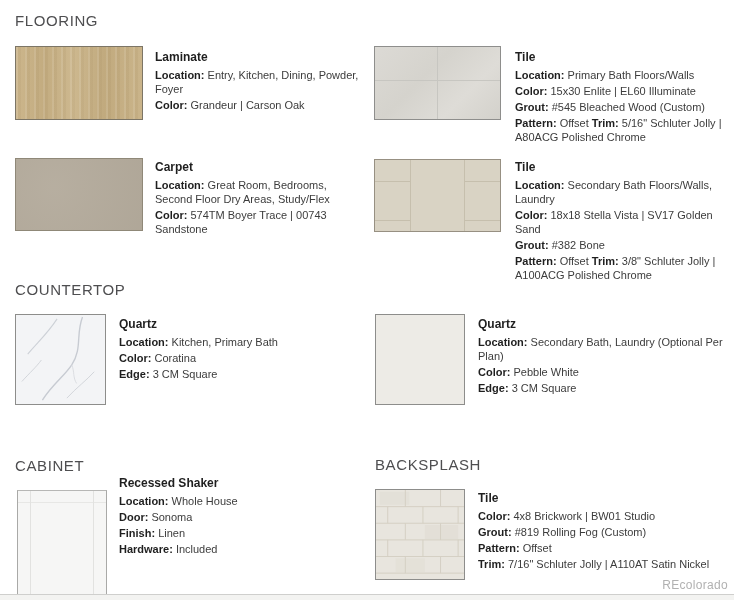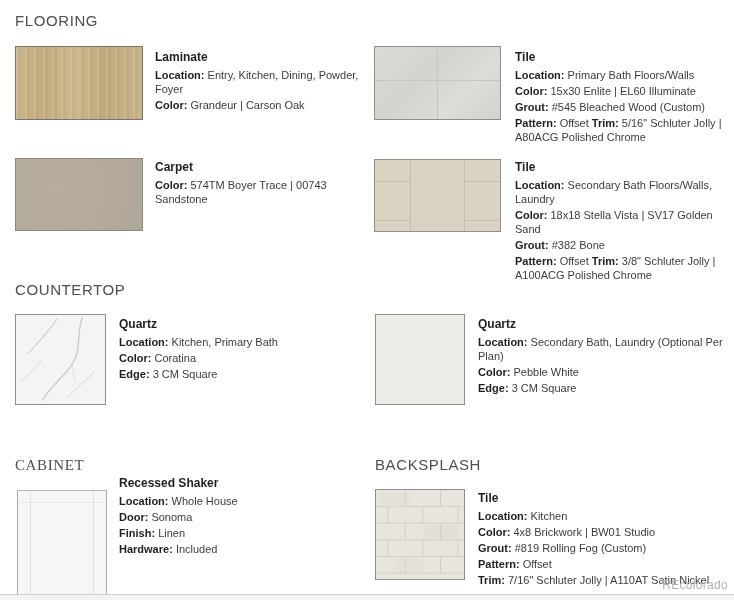--- a/index.html
+++ b/index.html
@@ -90,20 +90,21 @@
     <div class="iname">Tile</div>
     <p><span class="seg"><b class="fl">Location</b><span class="fv">Primary Bath Floors/Walls</span></span></p>
     <p><span class="seg"><b class="fl">Color</b><span class="fv">15x30 Enlite | EL60 Illuminate</span></span></p>
     <p><span class="seg"><b class="fl">Grout</b><span class="fv">#545 Bleached Wood (Custom)</span></span></p>
     <p><span class="seg"><b class="fl">Pattern</b><span class="fv">Offset</span></span> <span class="seg"><b class="fl">Trim</b><span class="fv">5/16" Schluter Jolly | A80ACG Polished Chrome</span></span></p>
   </div>
 
   <div class="sw sw-carpet" style="left:15px;top:158px;width:128px;height:73px;"></div>
   <div class="txt" style="left:155px;top:160px;width:212px;">
     <div class="iname">Carpet</div>
+    <p><span class="seg"><b class="fl">Location</b><span class="fv">Great Room, Bedrooms, Second Floor Dry Areas, Study/Flex</span></span></p>
     <p><span class="seg"><b class="fl">Color</b><span class="fv">574TM Boyer Trace | 00743 Sandstone</span></span></p>
   </div>
 
   <div class="sw sw-tile-beige" style="left:374px;top:159px;width:127px;height:73px;"></div>
   <div class="txt" style="left:515px;top:160px;width:222px;">
     <div class="iname">Tile</div>
     <p><span class="seg"><b class="fl">Location</b><span class="fv">Secondary Bath Floors/Walls, Laundry</span></span></p>
     <p><span class="seg"><b class="fl">Color</b><span class="fv">18x18 Stella Vista | SV17 Golden Sand</span></span></p>
     <p><span class="seg"><b class="fl">Grout</b><span class="fv">#382 Bone</span></span></p>
     <p><span class="seg"><b class="fl">Pattern</b><span class="fv">Offset</span></span> <span class="seg"><b class="fl">Trim</b><span class="fv">3/8" Schluter Jolly | A100ACG Polished Chrome</span></span></p>
@@ -128,21 +129,21 @@
   </div>
 
   <div class="sw sw-quartz-plain" style="left:375px;top:314px;width:90px;height:91px;"></div>
   <div class="txt" style="left:478px;top:317px;width:254px;">
     <div class="iname">Quartz</div>
     <p><span class="seg"><b class="fl">Location</b><span class="fv">Secondary Bath, Laundry (Optional Per Plan)</span></span></p>
     <p><span class="seg"><b class="fl">Color</b><span class="fv">Pebble White</span></span></p>
     <p><span class="seg"><b class="fl">Edge</b><span class="fv">3 CM Square</span></span></p>
   </div>
 
-  <div class="heading" style="left:15px;top:457px;font-family:Liberation Serif, serif;">CABINET</div>
+  <div class="heading" style="left:15px;top:457px;">CABINET</div>
 
   <div class="sw sw-cabinet" style="left:17px;top:490px;width:90px;height:104px;"></div>
   <div class="txt" style="left:119px;top:476px;width:240px;">
     <div class="iname">Recessed Shaker</div>
     <p><span class="seg"><b class="fl">Location</b><span class="fv">Whole House</span></span></p>
     <p><span class="seg"><b class="fl">Door</b><span class="fv">Sonoma</span></span></p>
     <p><span class="seg"><b class="fl">Finish</b><span class="fv">Linen</span></span></p>
     <p><span class="seg"><b class="fl">Hardware</b><span class="fv">Included</span></span></p>
   </div>
 
@@ -159,21 +160,20 @@
         <path d="M30,0 V17 M66,0 V17"></path>
         <path d="M12,17 V34 M48,17 V34 M84,17 V34"></path>
         <path d="M30,34 V51 M66,34 V51"></path>
         <path d="M12,51 V68 M48,51 V68 M84,51 V68"></path>
         <path d="M30,68 V85 M66,68 V85"></path>
       </g>
     </svg>
   </div>
   <div class="txt" style="left:478px;top:491px;width:254px;">
     <div class="iname">Tile</div>
-    <p><span class="seg"><b class="fl">Location</b><span class="fv">Kitchen</span></span></p>
     <p><span class="seg"><b class="fl">Color</b><span class="fv">4x8 Brickwork | BW01 Studio</span></span></p>
     <p><span class="seg"><b class="fl">Grout</b><span class="fv">#819 Rolling Fog (Custom)</span></span></p>
     <p><span class="seg"><b class="fl">Pattern</b><span class="fv">Offset</span></span></p>
     <p><span class="seg"><b class="fl">Trim</b><span class="fv">7/16" Schluter Jolly | A110AT Satin Nickel</span></span></p>
   </div>
 
   <div class="bottom-edge"></div>
   <div class="watermark">REcolorado</div>
 
 </div>

